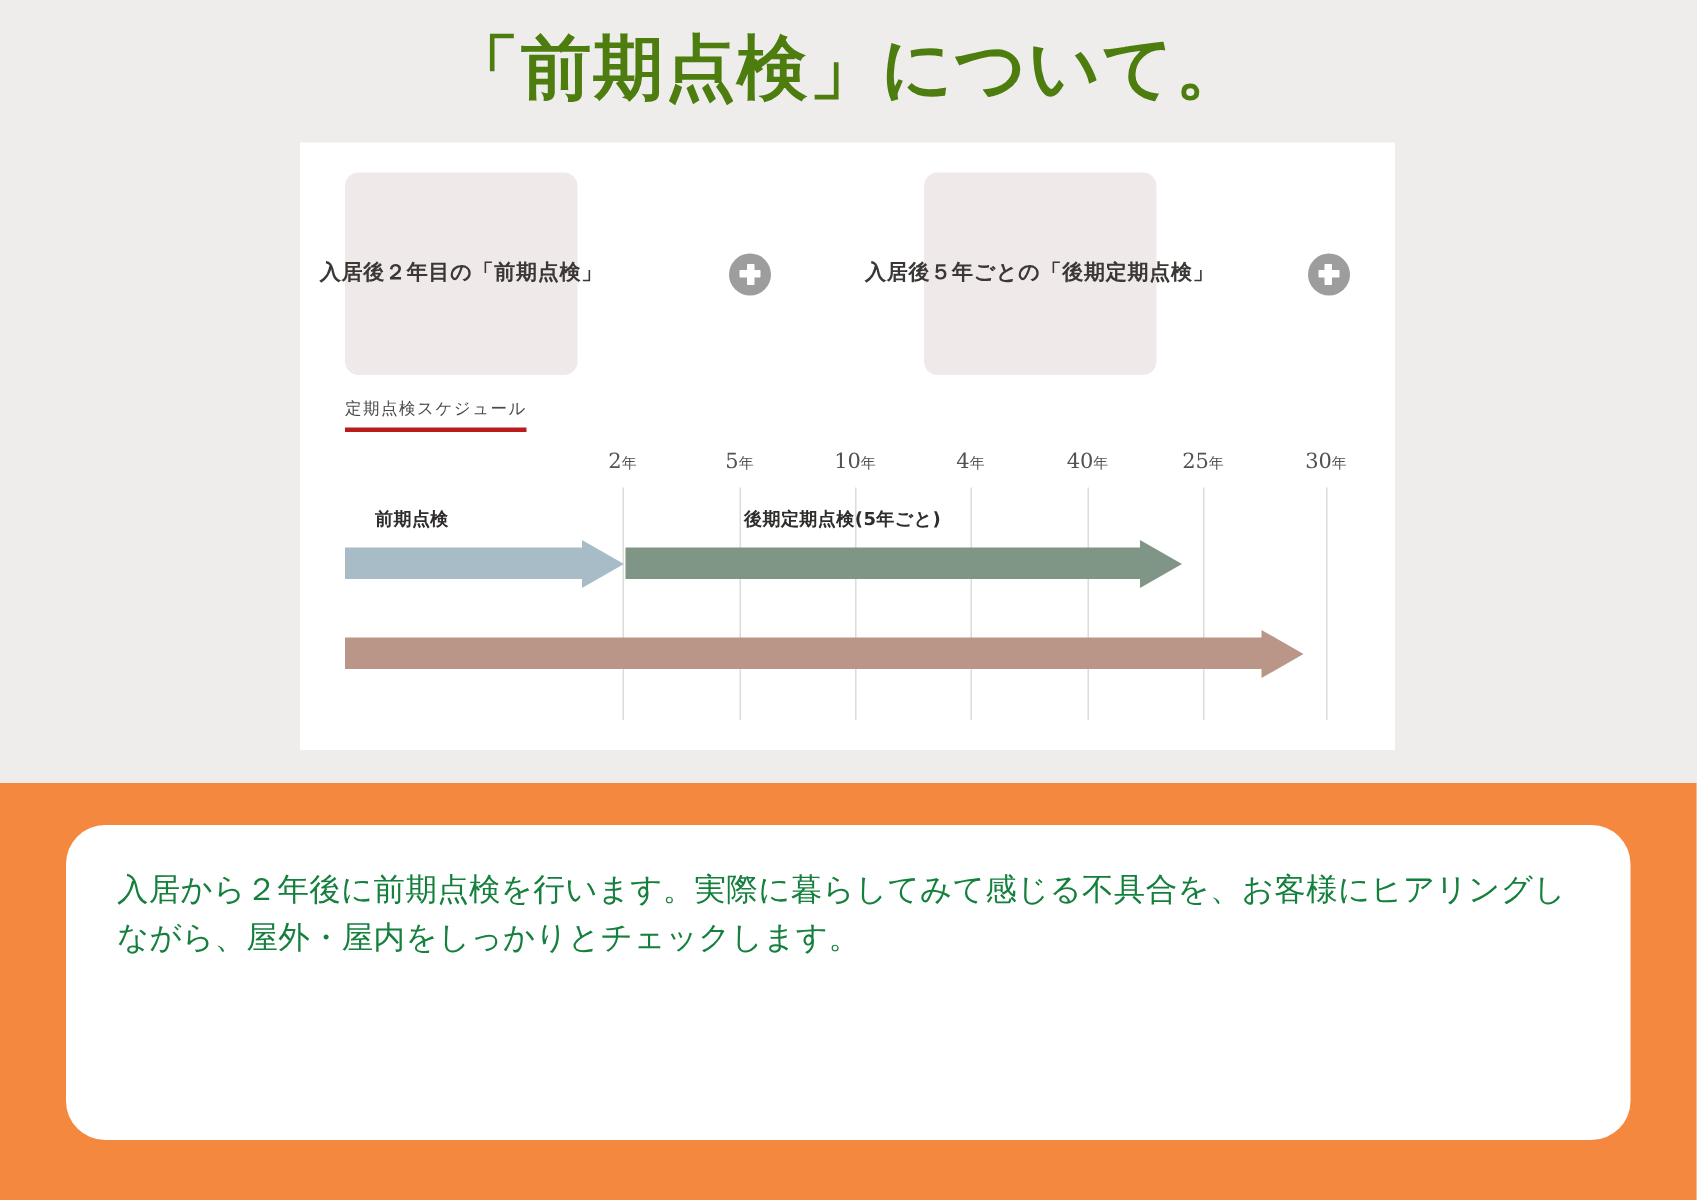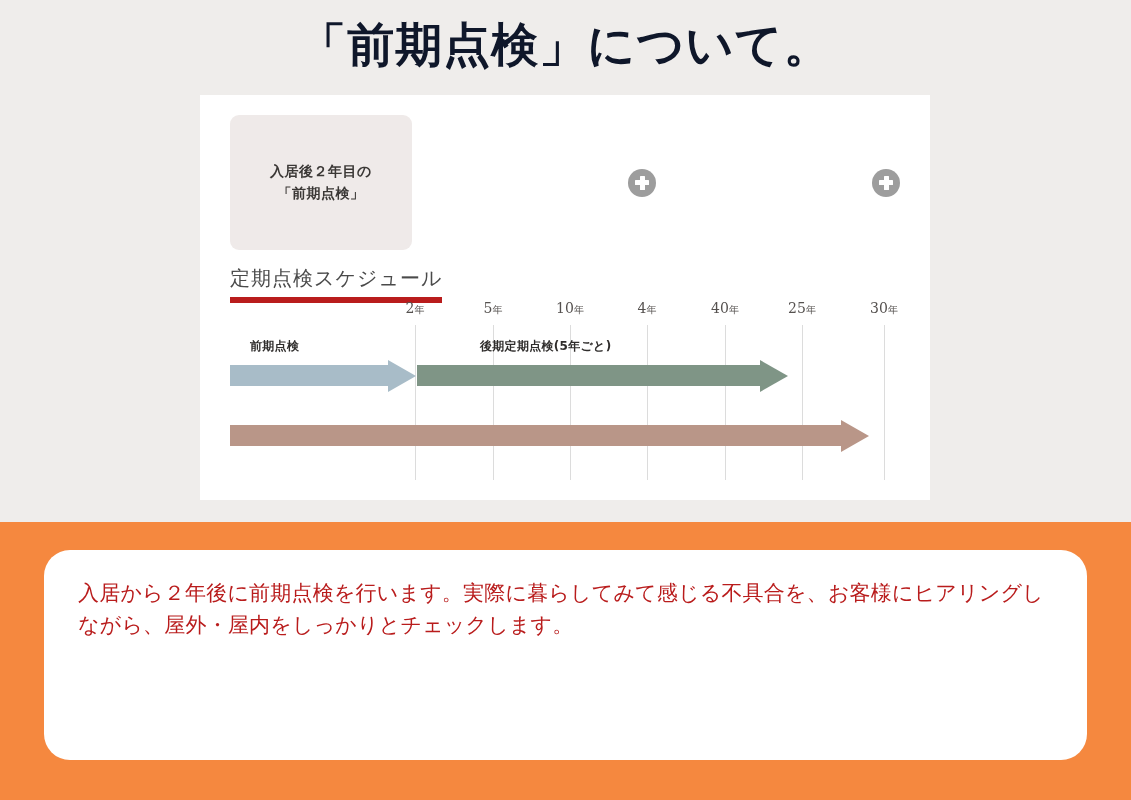--- a/index.html
+++ b/index.html
@@ -18,21 +18,21 @@
   
   .page-title {
     position: absolute;
     top: 14px;
     left: 0;
     width: 1131px;
     text-align: center;
     font-size: 47px;
     font-weight: bold;
     letter-spacing: 1px;
-    color: #0f172a;
+    color: #4d7c0f;
     font-family: "DejaVu Sans", "Liberation Sans", sans-serif;
     white-space: nowrap;
   }
 
   
   .diagram-panel {
     position: absolute;
     left: 200px;
     top: 95px;
     width: 730px;
@@ -45,26 +45,26 @@
     position: absolute;
     left: 30px;
     top: 20px;
     width: 670px;
     height: 135px;
     display: flex;
     align-items: center;
     justify-content: space-between;
   }
   .info-box {
-    width: 182px;
+    width: 155px;
     height: 135px;
     background: #efeae9;
     border-radius: 9px;
     display: flex;
-    flex-direction: column;
+    flex-direction: row;
     align-items: center;
     justify-content: center;
     box-sizing: border-box;
   }
   .info-box .line {
     font-size: 14px;
     font-weight: bold;
     color: #3a3735;
     line-height: 1.55;
     letter-spacing: 0.5px;
@@ -93,25 +93,25 @@
   .plus-badge::after {
     width: 5px; height: 14px;
     left: 11.5px; top: 7px;
   }
 
   
   .schedule-heading {
     position: absolute;
     left: 30px;
     top: 170px;
-    font-size: 20px;
+    font-size: 11px;
     color: #4a4a4a;
     letter-spacing: 1px;
     padding-bottom: 5px;
-    border-bottom: 6px solid #b91c1c;
+    border-bottom: 3px solid #b91c1c;
     font-family: "DejaVu Serif", "Liberation Serif", serif;
   }
 
   
   .timeline {
     position: absolute;
     left: 0;
     top: 205px;
     width: 812px;
     height: 185px;
@@ -178,40 +178,44 @@
     height: 210px;
     background: #ffffff;
     border-radius: 26px;
     box-sizing: border-box;
     padding: 28px 36px 0 34px;
   }
   .text-card p {
     margin: 0;
     font-size: 21px;
     line-height: 1.52;
-    color: #b91c1c;
+    color: #15803d;
     font-family: "DejaVu Serif", "Liberation Serif", serif;
     letter-spacing: 0.2px;
   }
 </style>
 </head>
 <body>
 
 <div class="page-title">「前期点検」について。</div>
 
 <div class="diagram-panel">
 
   <div class="box-row">
     <div class="info-box">
       <div class="line">入居後２年目の</div>
       <div class="line">「前期点検」</div>
     </div>
 
     <div class="plus-badge"></div>
 
+    <div class="info-box">
+      <div class="line">入居後５年ごとの</div>
+      <div class="line">「後期定期点検」</div>
+    </div>
 
     <div class="plus-badge"></div>
 
   </div>
 
   <div class="schedule-heading">定期点検スケジュール</div>
 
   <div class="timeline">
 
     <div class="tick-label" style="left:215px"><span>2</span><span class="unit">年</span></div>
@@ -229,21 +233,21 @@
     <div class="gridline" style="left:525px"></div>
     <div class="gridline" style="left:602px"></div>
     <div class="gridline" style="left:684px"></div>
 
     <div class="arrow-label" style="left:50px; top:38px;">前期点検</div>
     <div class="arrow" style="left:30px; top:65px; width:185px;">
       <div class="shaft" style="width:160px; background:#a8bcc8;"></div>
       <div class="head" style="left:158px; border-left:28px solid #a8bcc8;"></div>
     </div>
 
-    <div class="arrow-label" style="left:280px; top:38px;">後期定期点検(5年ごと)</div>
+    <div class="arrow-label" style="left:296px; top:38px;">後期定期点検(5年ごと)</div>
     <div class="arrow" style="left:217px; top:65px; width:372px;">
       <div class="shaft" style="width:345px; background:#7f9586;"></div>
       <div class="head" style="left:343px; border-left:28px solid #7f9586;"></div>
     </div>
 
     <div class="arrow" style="left:30px; top:125px; width:640px;">
       <div class="shaft" style="width:613px; background:#b99688;"></div>
       <div class="head" style="left:611px; border-left:28px solid #b99688;"></div>
     </div>
   </div>

